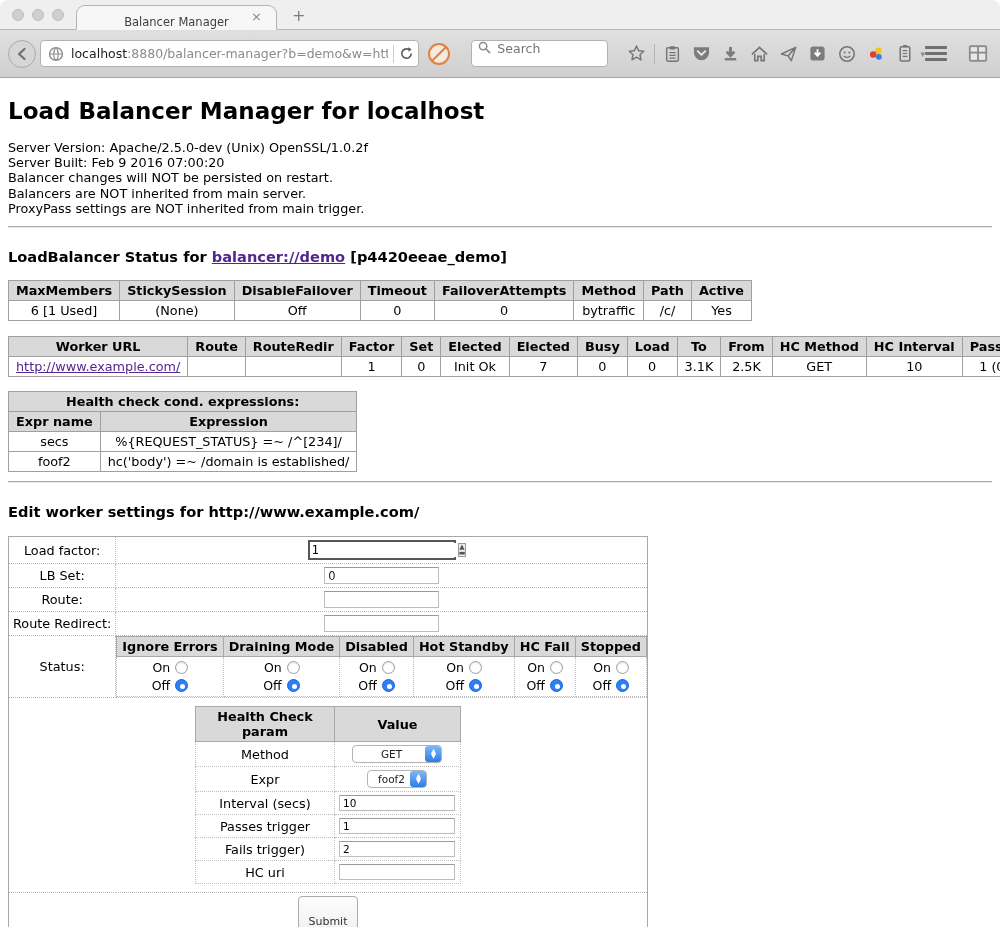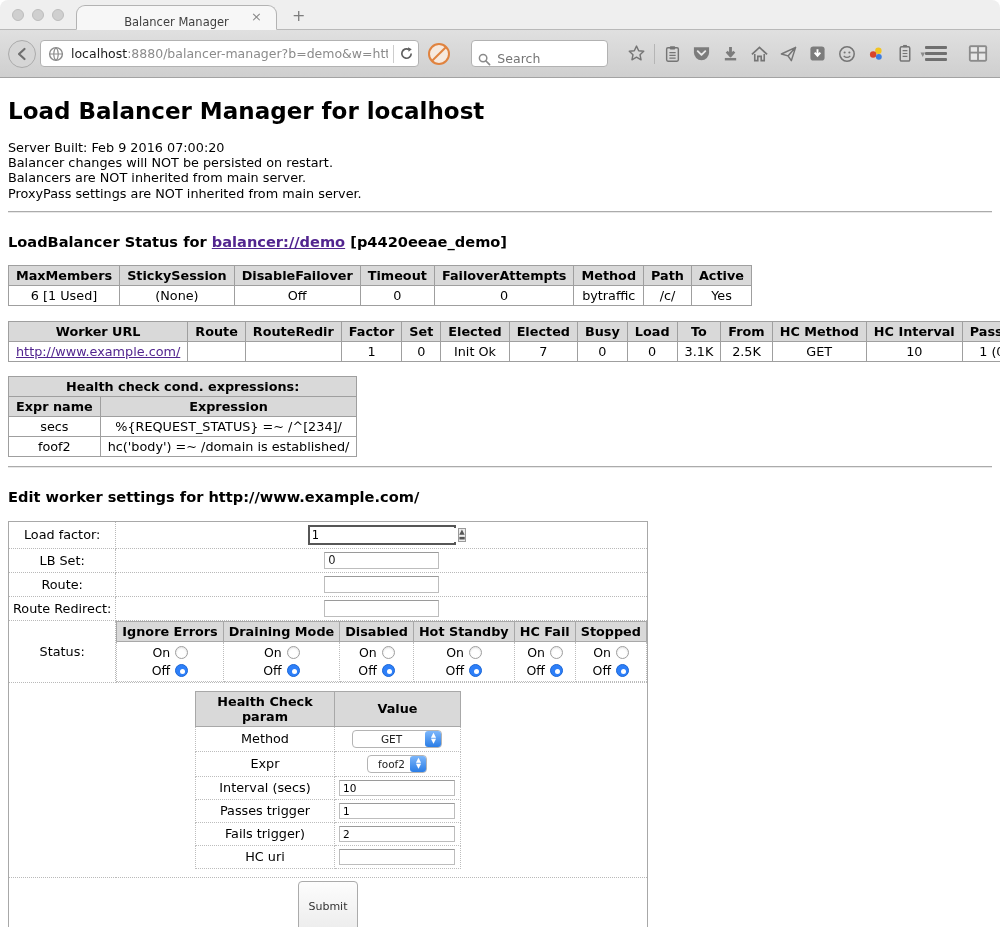--- a/index.html
+++ b/index.html
@@ -25,21 +25,21 @@
   .urlbar { margin-left:4px; width:382px; height:27px; background:#fff; border:1px solid #b2b2b2; border-radius:4px;
             display:flex; align-items:center; padding:0 4px 0 7px; overflow:hidden; }
   .urlbar .globe { flex:0 0 auto; margin-right:7px; }
   .urltext { flex:1 1 auto; font-size:12.5px; white-space:nowrap; overflow:hidden; color:#8b8b8b; }
   .urltext .host { color:#1c1c1c; }
   .vsep { width:1px; height:18px; background:#cdcdcd; margin:0 5px; flex:0 0 auto; }
   .reload { flex:0 0 auto; color:#6e6e6e; }
   .blockbtn { margin-left:9px; width:22px; height:22px; border-radius:50%; border:2px solid #e0833f; position:relative; flex:0 0 auto; background:#f6e9de;}
   .blockbtn::after { content:""; position:absolute; left:-1px; top:8px; width:20px; height:2px; background:#e0833f; transform:rotate(-45deg); }
   .searchbox { margin-left:21px; width:138px; height:27px; background:#fff; border:1px solid #b2b2b2; border-radius:4px;
-               display:flex; align-items:flex-end; padding:0 6px; }
+               display:flex; align-items:flex-start; padding:0 6px; }
   .searchbox input { border:none; outline:none; width:100px; font-size:12.5px; color:#444; margin-left:6px; font-family:"DejaVu Sans",sans-serif; background:transparent;}
   .toolicons { display:flex; align-items:center; margin-left:14px; }
   .ticon { width:20px; height:22px; margin:0 4.5px; display:flex; align-items:center; justify-content:center; color:#757575; }
   .tsep { width:1px; height:20px; background:#b5b5b5; margin:0 3px; }
   .caret { font-size:9px; color:#8b8b8b; margin-left:1px; }
   .menu-area { margin-left:auto; display:flex; align-items:center; }
   .hamburger { width:22px; display:flex; flex-direction:column; gap:3px; margin-right:16px; }
   .hamburger span { height:3px; background:#6f6f6f; border-radius:1px; }
 
   
@@ -223,24 +223,25 @@
           </svg>
       </span>
     </div>
   </div>
 
   <div class="content">
 
     <h1 class="pt">Load Balancer Manager for localhost</h1>
 
     <div class="info">
+      <div>Server Version: Apache/2.5.0-dev (Unix) OpenSSL/1.0.2f</div>
       <div>Server Built: Feb 9 2016 07:00:20</div>
       <div>Balancer changes will NOT be persisted on restart.</div>
       <div>Balancers are NOT inherited from main server.</div>
-      <div>ProxyPass settings are NOT inherited from main server.</div>
+      <div>ProxyPass settings are NOT inherited from main trigger.</div>
     </div>
 
     <hr class="rule">
 
     <h3 class="sh"><span>LoadBalancer Status for </span><a class="vlink" href="#">balancer://demo</a><span> [p4420eeae_demo]</span></h3>
 
     <table class="data">
       <tbody>
           <tr>
         <th>MaxMembers</th>

